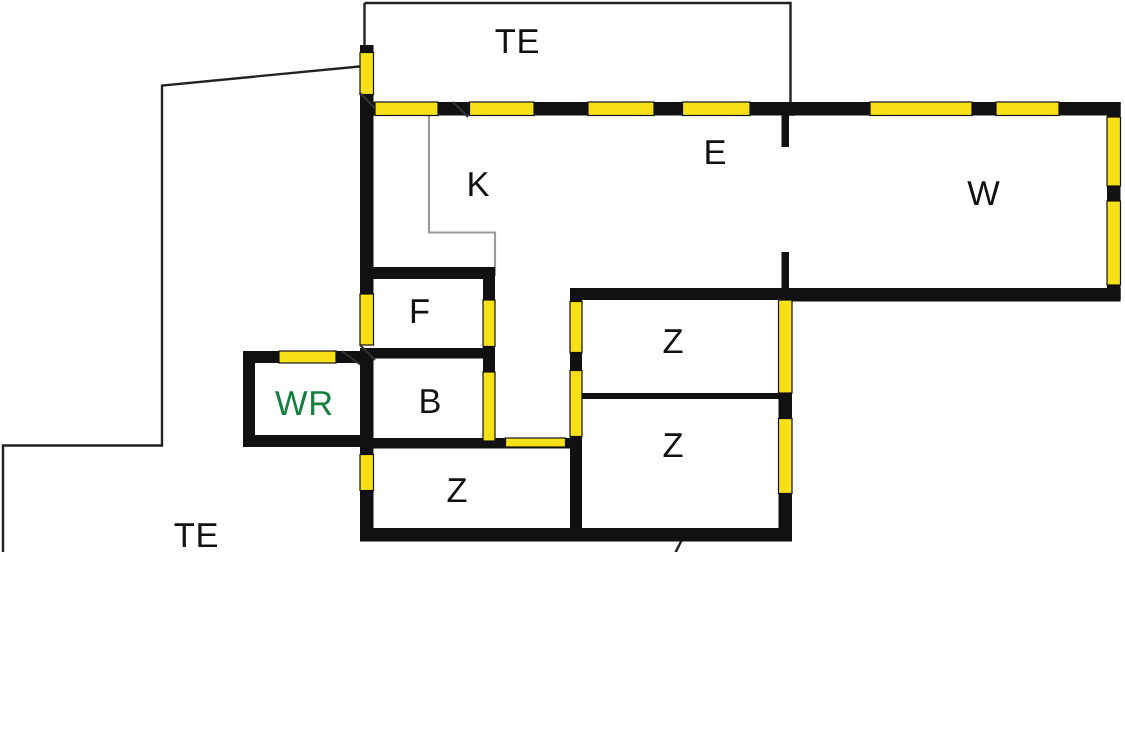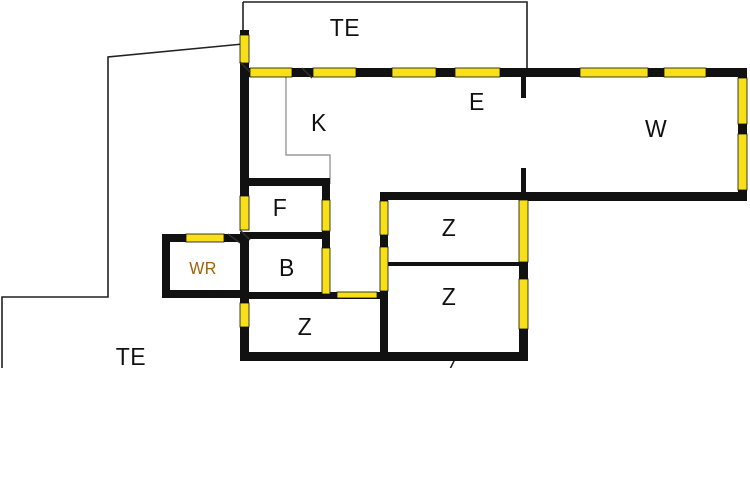--- a/index.html
+++ b/index.html
@@ -82,20 +82,20 @@
       </g>
   </svg>
 
   <div id="label-layer">
       <div class="room-label" style="left: 345px; top: 28px; font-size: 23px; color: rgb(17, 17, 17);">TE</div>
       <div class="room-label" style="left: 319px; top: 123px; font-size: 23px; color: rgb(17, 17, 17);">K</div>
       <div class="room-label" style="left: 477px; top: 102px; font-size: 23px; color: rgb(17, 17, 17);">E</div>
       <div class="room-label" style="left: 656px; top: 129px; font-size: 23px; color: rgb(17, 17, 17);">W</div>
       <div class="room-label" style="left: 280px; top: 208px; font-size: 23px; color: rgb(17, 17, 17);">F</div>
       <div class="room-label" style="left: 449px; top: 228px; font-size: 23px; color: rgb(17, 17, 17);">Z</div>
-      <div class="room-label" style="left: 203px; top: 269px; font-size: 16px; color: #a16207;">WR</div>
+      <div class="room-label" style="left: 203px; top: 269px; font-size: 23px; color: #15803d;">WR</div>
       <div class="room-label" style="left: 287px; top: 268px; font-size: 23px; color: rgb(17, 17, 17);">B</div>
       <div class="room-label" style="left: 449px; top: 297px; font-size: 23px; color: rgb(17, 17, 17);">Z</div>
       <div class="room-label" style="left: 305px; top: 327px; font-size: 23px; color: rgb(17, 17, 17);">Z</div>
       <div class="room-label" style="left: 131px; top: 357px; font-size: 23px; color: rgb(17, 17, 17);">TE</div>
     </div>
 
 </div>
 
 </body></html>

